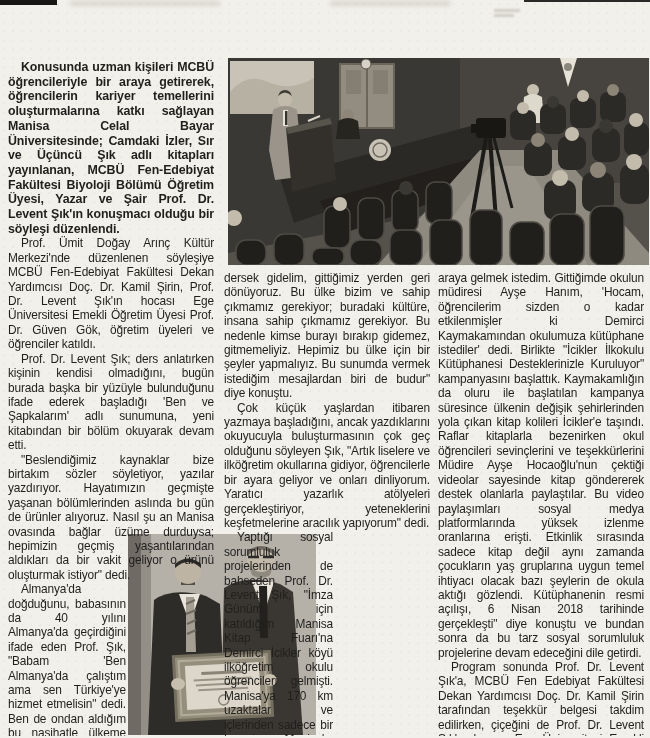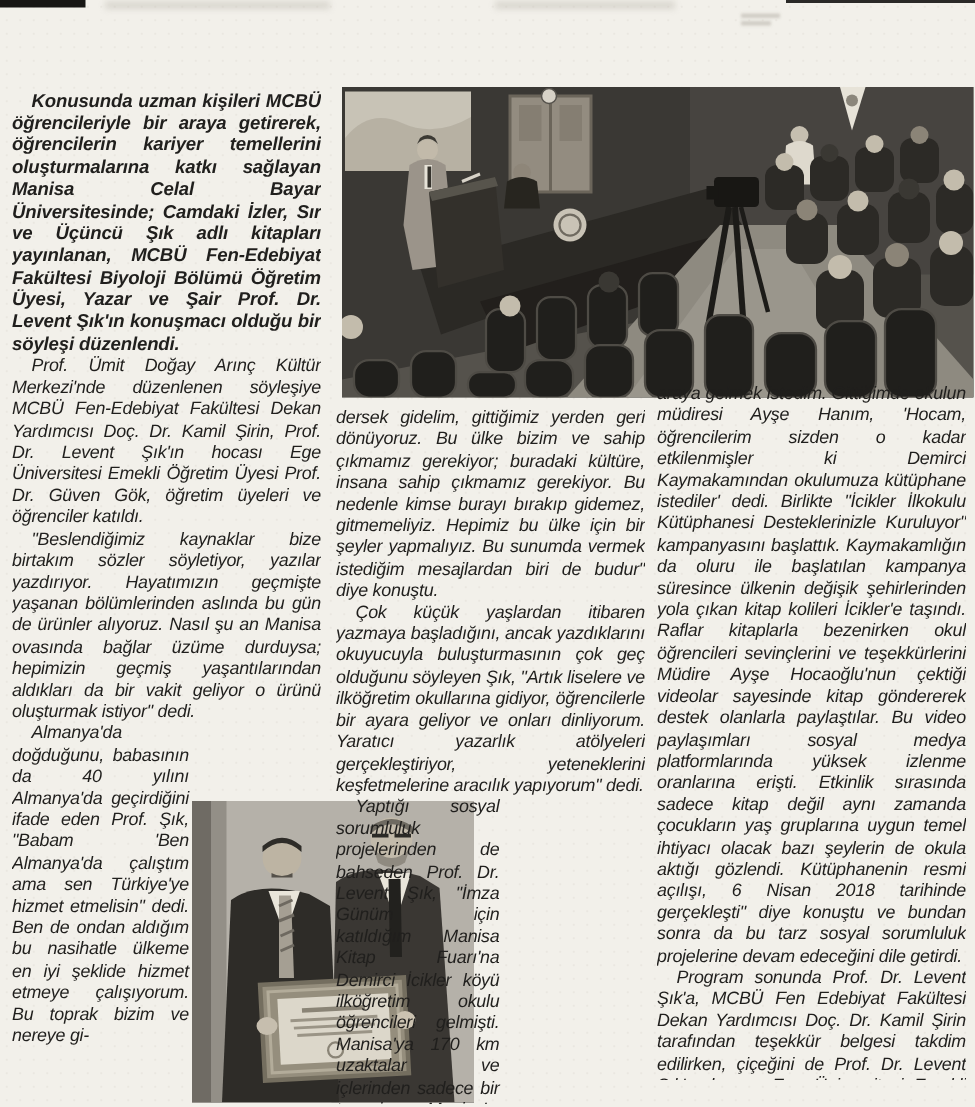--- a/index.html
+++ b/index.html
@@ -25,25 +25,25 @@
   .headline{
     position:absolute;left:4px;top:7px;width:646px;height:52px;overflow:hidden;
   }
   .headline-inner{
     display:inline-block;white-space:nowrap;
     font-size:47px;font-weight:700;letter-spacing:-1.5px;line-height:50px;
     transform:scaleX(.69);transform-origin:0 0;color:#161513;
   }
   
   .col{position:absolute;text-align:justify;overflow:hidden;}
-  .col p{margin:0;text-indent:13px;font-size:11.9px;line-height:14.4px;letter-spacing:-.15px;font-style:italic;}
+  .col p{margin:0;text-indent:13px;font-size:11.9px;line-height:14.4px;letter-spacing:-.15px;}
   .col p.lead{font-weight:700;font-size:12.4px;line-height:14.7px;letter-spacing:-.1px;}
   .col-1{left:8px;top:60px;width:206px;height:676px;}
   .col-2{left:224px;top:271px;width:206px;height:465px;}
-  .col-3{left:438px;top:255px;width:206px;height:465px;}
+  .col-3{left:438px;top:271px;width:206px;height:465px;}
   .narrow-left{width:118px;}             
   .narrow-right{width:109px;margin-left:auto;} 
   
   .photo{position:absolute;overflow:hidden;background:#45423d;}
   .photo-top{left:228px;top:58px;width:421px;height:207px;}
   .photo-bottom{left:128px;top:534px;width:188px;height:201px;}
   .photo svg{display:block;}
 </style>
 </head>
 <body>
@@ -196,20 +196,21 @@
       </g>
 
       <ellipse cx="50" cy="150" rx="7" ry="6" fill="#c6beae"></ellipse>
       <ellipse cx="142" cy="146" rx="7" ry="6" fill="#cbc2b1"></ellipse>
     </svg>
   </div>
 
   <div class="col col-1">
     <p class="lead">Konusunda uzman kişileri MCBÜ öğrencileriyle bir araya getirerek, öğrencilerin kariyer temellerini oluşturmalarına katkı sağlayan Manisa Celal Bayar Üniversitesinde; Camdaki İzler, Sır ve Üçüncü Şık adlı kitapları yayınlanan, MCBÜ Fen-Edebiyat Fakültesi Biyoloji Bölümü Öğretim Üyesi, Yazar ve Şair Prof. Dr. Levent Şık'ın konuşmacı olduğu bir söyleşi düzenlendi.</p>
     <p>Prof. Ümit Doğay Arınç Kültür Merkezi'nde düzenlenen söyleşiye MCBÜ Fen-Edebiyat Fakültesi Dekan Yardımcısı Doç. Dr. Kamil Şirin, Prof. Dr. Levent Şık'ın hocası Ege Üniversitesi Emekli Öğretim Üyesi Prof. Dr. Güven Gök, öğretim üyeleri ve öğrenciler katıldı.</p>
+    <p>Prof. Dr. Levent Şık; ders anlatırken kişinin kendisi olmadığını, bugün burada başka bir yüzüyle bulunduğunu ifade ederek başladığı 'Ben ve Şapkalarım' adlı sunumuna, yeni kitabından bir bölüm okuyarak devam etti.</p>
     <p>"Beslendiğimiz kaynaklar bize birtakım sözler söyletiyor, yazılar yazdırıyor. Hayatımızın geçmişte yaşanan bölümlerinden aslında bu gün de ürünler alıyoruz. Nasıl şu an Manisa ovasında bağlar üzüme durduysa; hepimizin geçmiş yaşantılarından aldıkları da bir vakit geliyor o ürünü oluşturmak istiyor" dedi.</p>
     <p class="narrow-left">Almanya'da doğduğunu, babasının da 40 yılını Almanya'da geçirdiğini ifade eden Prof. Şık, "Babam 'Ben Almanya'da çalıştım ama sen Türkiye'ye hizmet etmelisin" dedi. Ben de ondan aldığım bu nasihatle ülkeme en iyi şeklide hizmet etmeye çalışıyorum. Bu toprak bizim ve nereye gi-</p>
   </div>
 
   <div class="col col-2">
     <p style="text-indent:0">dersek gidelim, gittiğimiz yerden geri dönüyoruz. Bu ülke bizim ve sahip çıkmamız gerekiyor; buradaki kültüre, insana sahip çıkmamız gerekiyor. Bu nedenle kimse burayı bırakıp gidemez, gitmemeliyiz. Hepimiz bu ülke için bir şeyler yapmalıyız. Bu sunumda vermek istediğim mesajlardan biri de budur" diye konuştu.</p>
     <p>Çok küçük yaşlardan itibaren yazmaya başladığını, ancak yazdıklarını okuyucuyla buluşturmasının çok geç olduğunu söyleyen Şık, "Artık liselere ve ilköğretim okullarına gidiyor, öğrencilerle bir ayara geliyor ve onları dinliyorum. Yaratıcı yazarlık atölyeleri gerçekleştiriyor, yeteneklerini keşfetmelerine aracılık yapıyorum" dedi.</p>
     <p class="narrow-right">Yaptığı sosyal sorumluluk projelerinden de bahseden Prof. Dr. Levent Şık, "İmza Günüm için katıldığım Manisa Kitap Fuarı'na Demirci İcikler köyü ilköğretim okulu öğrencileri gelmişti. Manisa'ya 170 km uzaktalar ve içlerinden sadece bir tanesi Manisa'yı görmüş. Demirci'ye gidip onlarla tekrar bir</p>
   </div>
 

